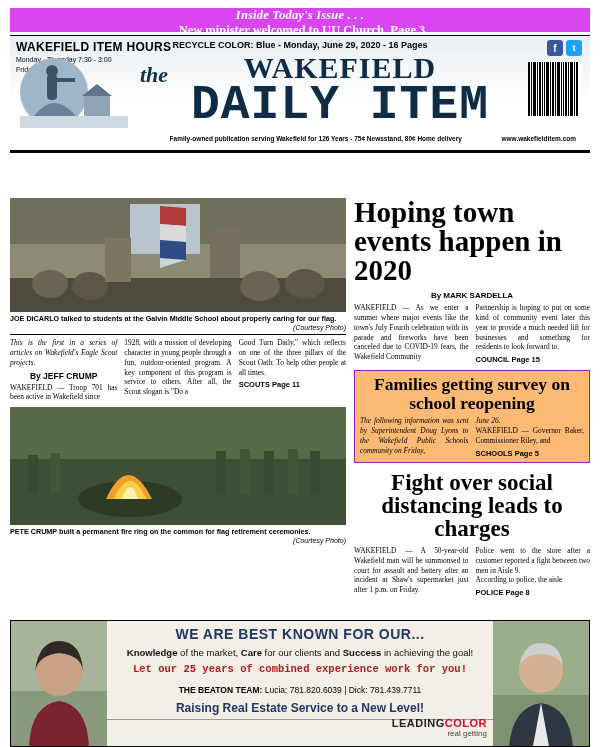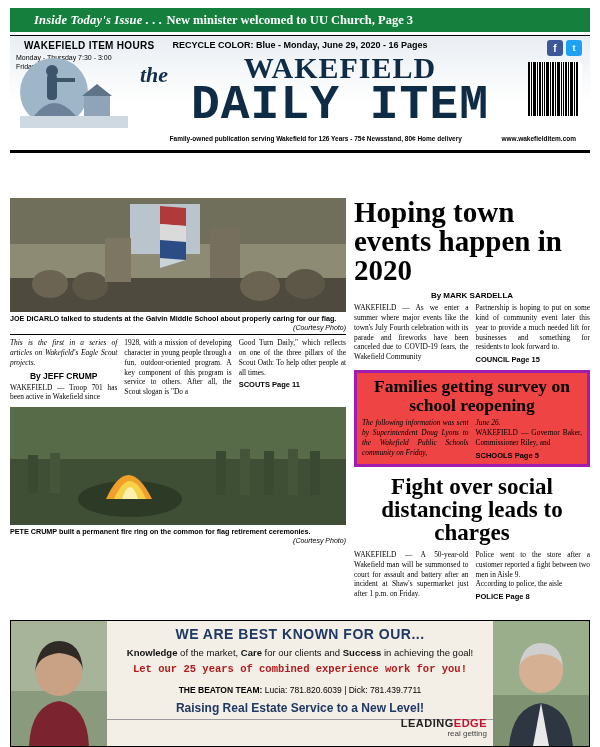--- a/index.html
+++ b/index.html
@@ -8,44 +8,45 @@
     background:#ffffff;
     font-family:"Liberation Serif", serif;
     color:#000;
     overflow:hidden;
   }
   .page{position:relative;width:600px;height:747px;box-sizing:border-box;padding:0;}
 
   
   .topbar{
     margin:8px 10px 0 10px;
-    background:#15803d;
+    background:#d946ef;
     color:#fff;
     height:24px;
     display:flex;align-items:center;
-    padding:0 24px;
+    padding:0 4px;
     font-size:12.5px;
+    flex-direction:column;
   }
   .topbar .ital{font-style:italic;font-weight:bold;letter-spacing:.2px;}
   .topbar .rest{font-weight:bold;margin-left:4px;}
 
   
   .masthead{
     margin:3px 10px 0 10px;
     border-top:1px solid #000;
     position:relative;
     background:linear-gradient(#e9eef3,#ffffff 60%);
     height:110px;
   }
   .hours{
     position:absolute;left:6px;top:3px;
     font-family:"Liberation Sans", sans-serif;
     font-size:7px;line-height:1.35;
   }
-  .hours b{font-size:10px;letter-spacing:.3px;margin-left:8px;}
+  .hours b{font-size:12px;letter-spacing:.3px;}
   .recycle{
     position:absolute;left:0;right:0;top:4px;
     text-align:center;
     font-family:"Liberation Sans", sans-serif;
     font-size:9px;font-weight:bold;
   }
   .logo-art{
     position:absolute;left:4px;top:20px;width:120px;height:78px;
     overflow:hidden;
   }
@@ -144,21 +145,21 @@
     margin:0 0 6px 0;
   }
   .byline2{
     font-family:"Liberation Sans", sans-serif;
     font-size:8px;font-weight:bold;text-align:center;margin:2px 0 3px;
   }
   .cols2{display:flex;gap:7px;}
   .cols2 .c{flex:1;}
 
   .boxed{
-    border:3px solid #a21caf;padding:4px 5px;margin-top:6px;background:#ef4444;
+    border:1px solid #a21caf;padding:4px 5px;margin-top:6px;background:#fdba74;
   }
   .hl-box{
     font-family:"Liberation Serif", serif;
     font-weight:bold;font-size:17.5px;line-height:1.05;text-align:center;margin-bottom:4px;
   }
   .hl-fight{
     font-family:"Liberation Serif", serif;
     font-weight:bold;font-size:23px;line-height:1.02;text-align:center;margin:8px 0 5px;
   }
 
@@ -404,21 +405,21 @@
         <b>Knowledge</b><span> of the market, </span><b>Care</b><span> for our clients and </span><b>Success</b><span> in achieving the goal!</span>
       </div>
       <div class="ad-h3">Let our 25 years of combined experience work for you!</div>
       <div class="ad-strip"></div>
       <div class="ad-team">
         <b>THE BEATON TEAM:</b>
         <span>Lucia: 781.820.6039 | Dick: 781.439.7711</span>
       </div>
       <div class="ad-h4">Raising Real Estate Service to a New Level!</div>
       <div class="leading">
-        <div class="le1"><span style="color:#222">LEADING</span><span>EDGE</span></div>
+        <div class="le1"><span style="color:#222">LEADING</span><span>COLOR</span></div>
         <div class="le2">real getting</div>
       </div>
     </div>
 
     <div class="photo-r">
       <svg width="96" height="125" viewBox="0 0 96 125" preserveAspectRatio="none">
         <rect width="96" height="125" fill="#9aae8c"></rect>
         <rect y="74" width="96" height="51" fill="#7e9272"></rect>
         <circle cx="48" cy="50" r="22" fill="#d5b093"></circle>
         <path d="M26 46 Q30 22 48 22 Q68 22 70 46 Q66 34 48 33 Q30 34 26 46 Z" fill="#cfcfcf"></path>

